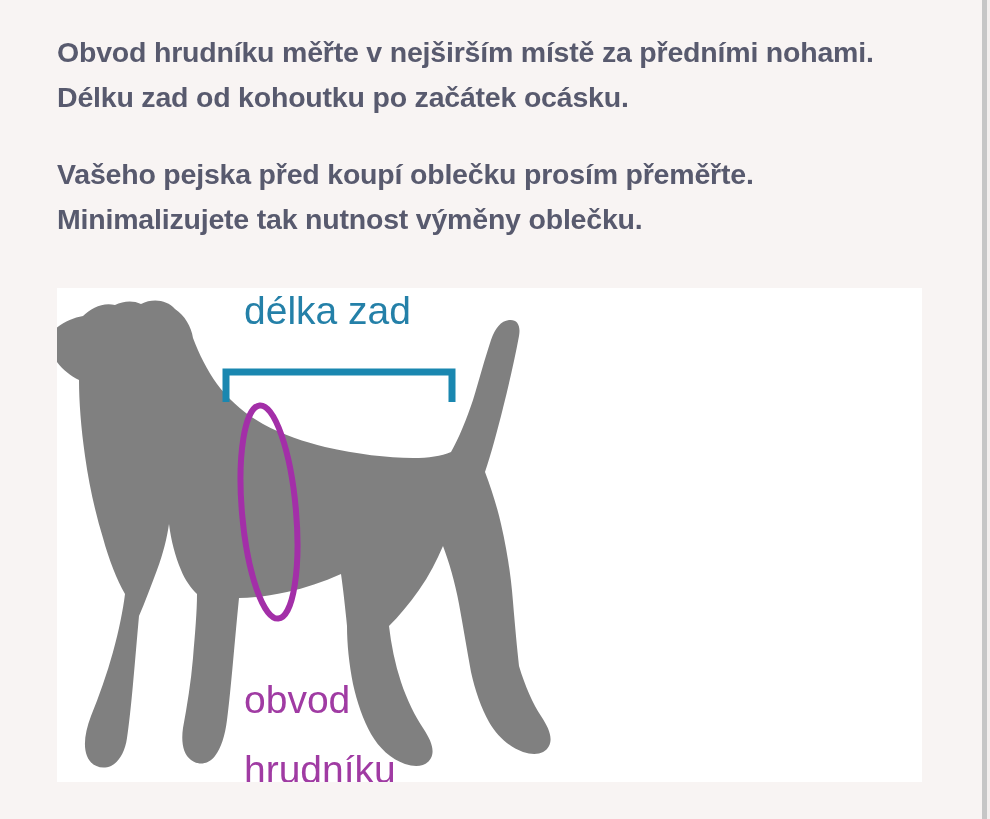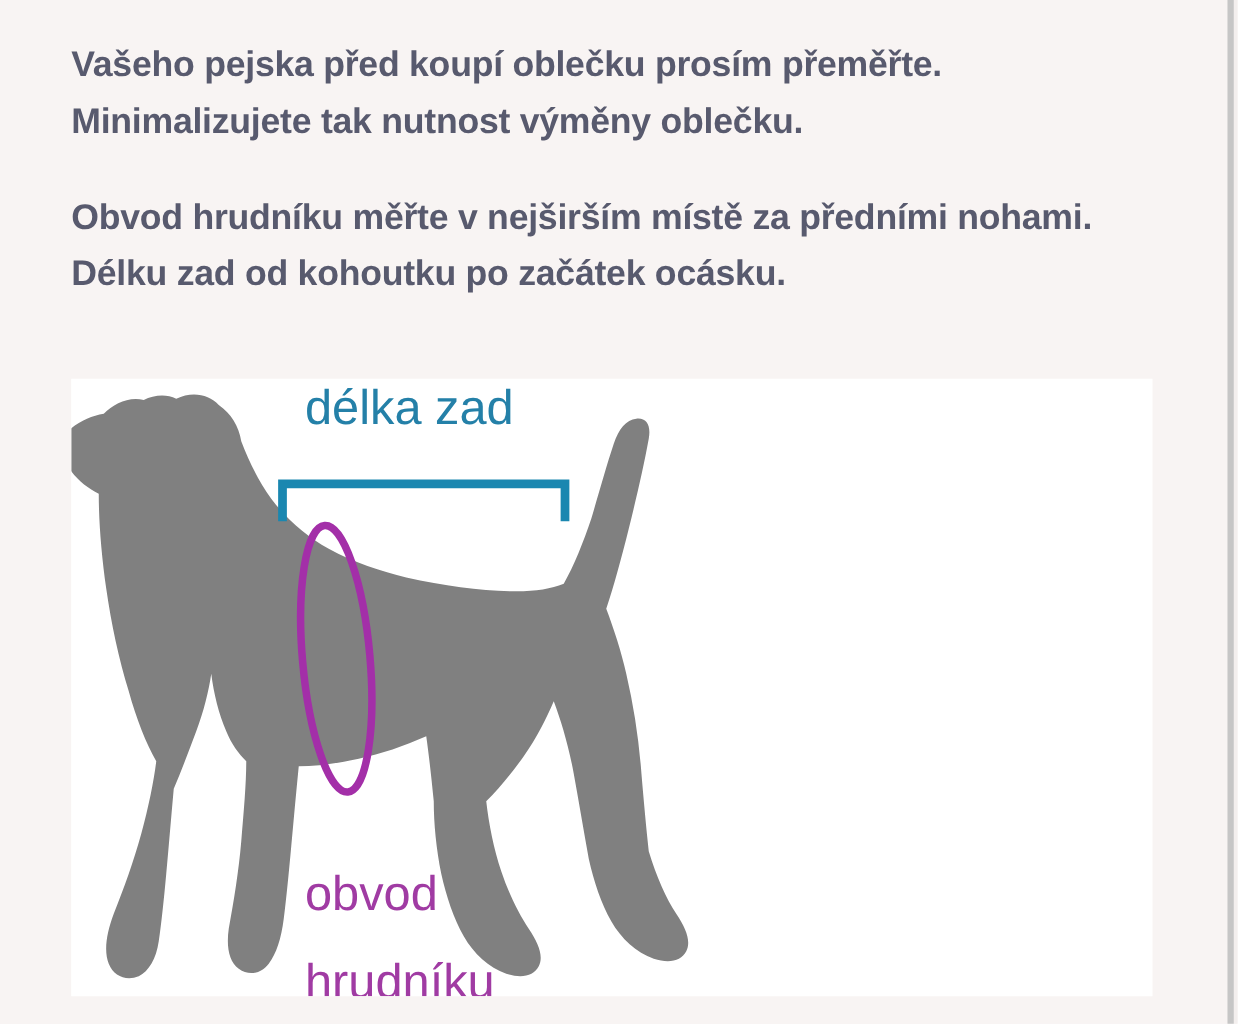--- a/index.html
+++ b/index.html
@@ -56,36 +56,36 @@
     line-height: 45px;
     letter-spacing: -0.2px;
     margin: 0;
   }
   .para + .para { margin-top: 32px; }
 
   
   #figure {
     position: absolute;
     left: 57px;
-    top: 303px;
+    top: 288px;
     width: 865px;
     height: 494px;
     background: #ffffff;
     overflow: hidden;
   }
   #figure svg { display: block; }
 </style>
 </head>
 <body>
 
 <div id="page">
 
   <div id="copy">
+    <p class="para">Obvod hrudníku měřte v nejširším místě za předními nohami. Délku zad od kohoutku po začátek ocásku.</p>
     <p class="para">Vašeho pejska před koupí oblečku prosím přeměřte. Minimalizujete tak nutnost výměny oblečku.</p>
-    <p class="para">Obvod hrudníku měřte v nejširším místě za předními nohami. Délku zad od kohoutku po začátek ocásku.</p>
   </div>
 
   <div id="figure">
     <svg width="865" height="494" viewBox="0 0 865 494">
 
       <rect x="0" y="0" width="865" height="494" fill="#ffffff"></rect>
 
       <g fill="#808080">
 
         <path d="

